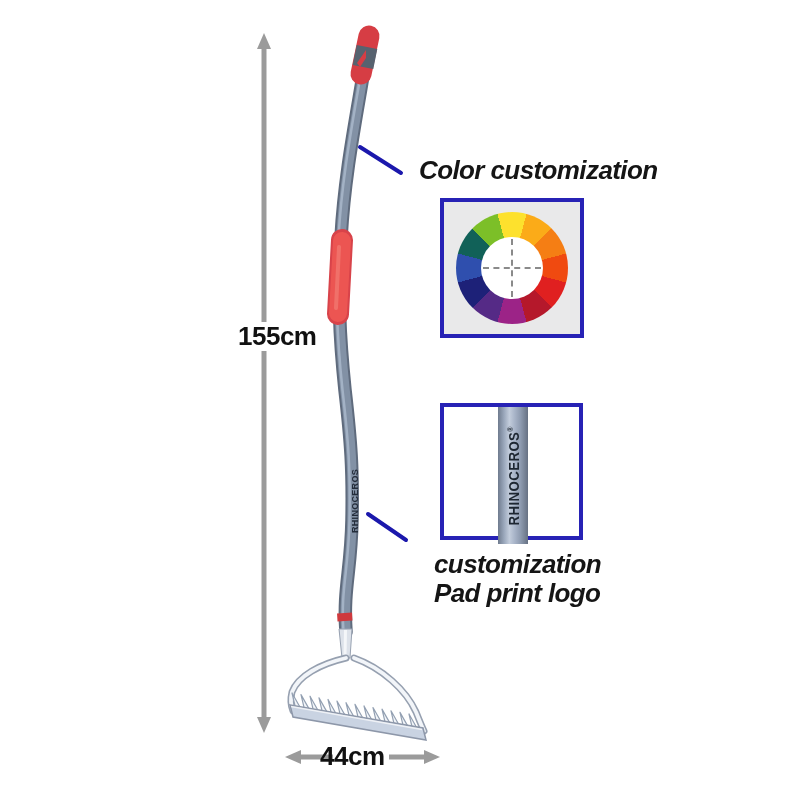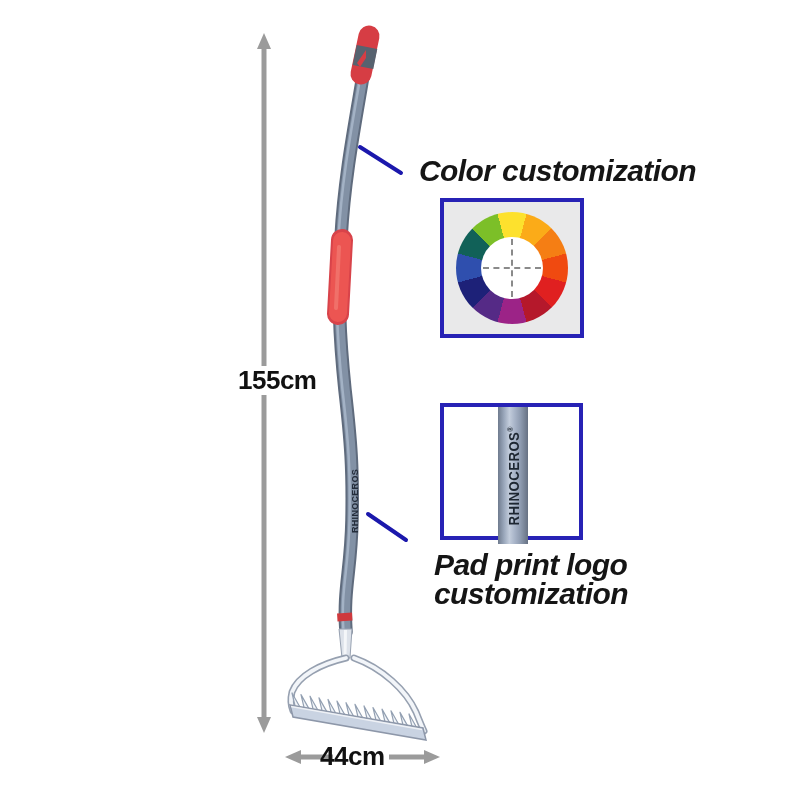--- a/index.html
+++ b/index.html
@@ -6,21 +6,21 @@
   .stage{
     position:relative;width:800px;height:800px;background:#ffffff;
     font-family:"Liberation Sans", sans-serif;overflow:hidden;
   }
   .stage svg{position:absolute;left:0;top:0;}
   .dim-label{
     position:absolute;font-weight:bold;font-size:26px;color:#111;
     background:#fff;padding:1px 4px;line-height:1.05;letter-spacing:-0.5px;
   }
   .callout-label{
-    position:absolute;font-weight:bold;font-style:italic;font-size:30px;
+    position:absolute;font-weight:bold;font-style:italic;font-size:26px;
     color:#151515;letter-spacing:-0.6px;line-height:29px;white-space:nowrap;
   }
   .panel{
     position:absolute;border:4px solid #2722b5;box-sizing:content-box;
   }
   .wheel-panel{left:440px;top:198px;width:136px;height:132px;background:#e9e9ea;}
   .logo-panel{left:440px;top:403px;width:135px;height:129px;background:#ffffff;}
   .wheel{
     position:absolute;left:12px;top:10px;width:112px;height:112px;border-radius:50%;
   }
@@ -118,38 +118,38 @@
 
         <path d="M290,705 L423,728 L426,740 L293,717 Z" fill="#c9d3e2" stroke="#8d97a9" stroke-width="1.5"></path>
         <line x1="291" y1="706.5" x2="422" y2="729.5" stroke="#ffffff" stroke-width="1.5" opacity="0.7"></line>
       </g>
     </g>
 
     <line x1="360" y1="147" x2="401" y2="173" stroke-width="4" stroke-linecap="round" stroke="#1b18ac"></line>
     <line x1="368" y1="514" x2="406" y2="540" stroke-width="4" stroke-linecap="round" stroke="#1b18ac"></line>
   </svg>
 
-  <div class="dim-label" style="left:234px;top:322px;margin-top:44px;">155cm</div>
+  <div class="dim-label" style="left:234px;top:322px;">155cm</div>
   <div class="dim-label" style="left:316px;top:742px;background:transparent;">44cm</div>
 
   <div class="callout-label" style="left:419px;top:156px;">Color customization</div>
 
   <div class="panel wheel-panel">
     <div class="wheel" style="background: conic-gradient(from -15deg, rgb(253, 225, 45) 0deg, rgb(253, 225, 45) 30deg, rgb(251, 171, 24) 30deg, rgb(251, 171, 24) 60deg, rgb(245, 126, 20) 60deg, rgb(245, 126, 20) 90deg, rgb(240, 74, 16) 90deg, rgb(240, 74, 16) 120deg, rgb(224, 32, 32) 120deg, rgb(224, 32, 32) 150deg, rgb(181, 24, 43) 150deg, rgb(181, 24, 43) 180deg, rgb(156, 35, 135) 180deg, rgb(156, 35, 135) 210deg, rgb(85, 42, 134) 210deg, rgb(85, 42, 134) 240deg, rgb(29, 33, 120) 240deg, rgb(29, 33, 120) 270deg, rgb(47, 79, 174) 270deg, rgb(47, 79, 174) 300deg, rgb(17, 97, 88) 300deg, rgb(17, 97, 88) 330deg, rgb(124, 191, 40) 330deg, rgb(124, 191, 40) 360deg);">
       <div class="wheel-center">
         <div class="cross-h"></div>
         <div class="cross-v"></div>
       </div>
     </div>
   </div>
 
   <div class="panel logo-panel">
     <div class="logo-pole">
       <span class="brand"><span>RHINOCEROS</span><span class="reg">®</span></span>
     </div>
   </div>
 
   <div class="callout-label" style="left:434px;top:550px;">
+    <div>customization</div>
     <div>Pad print logo</div>
-    <div>customization</div>
   </div>
 
 </div>
 
 </body></html>

